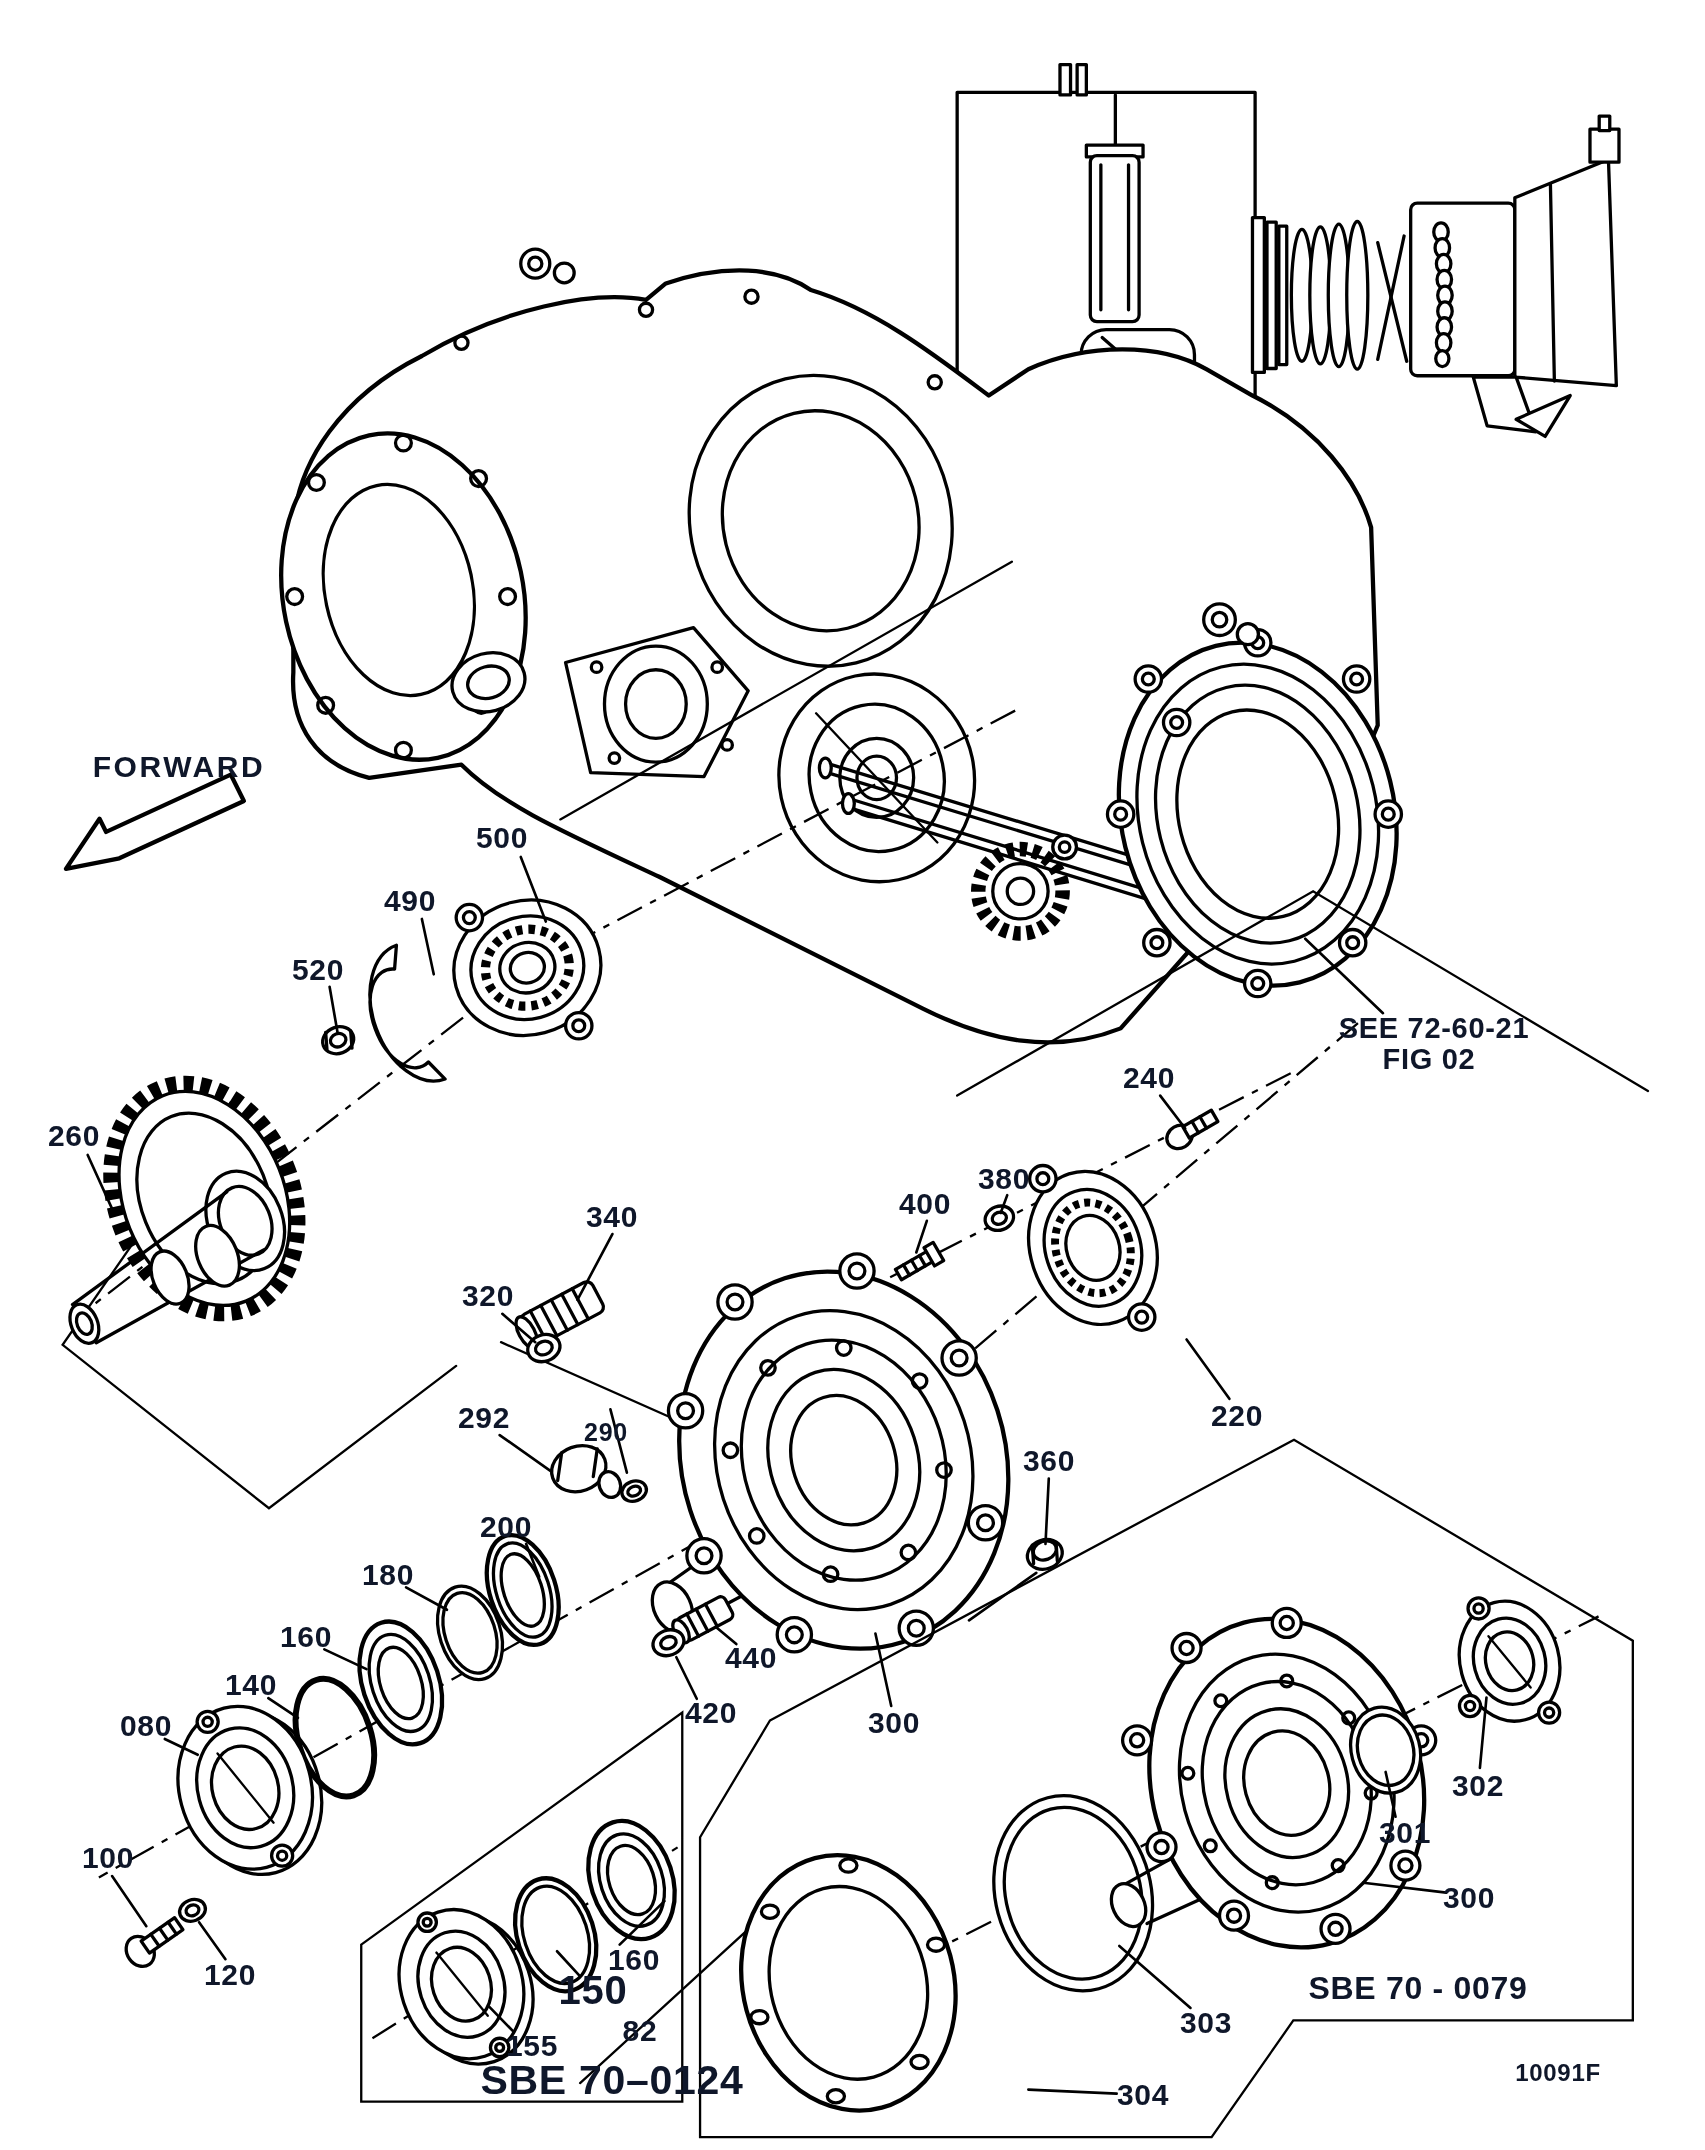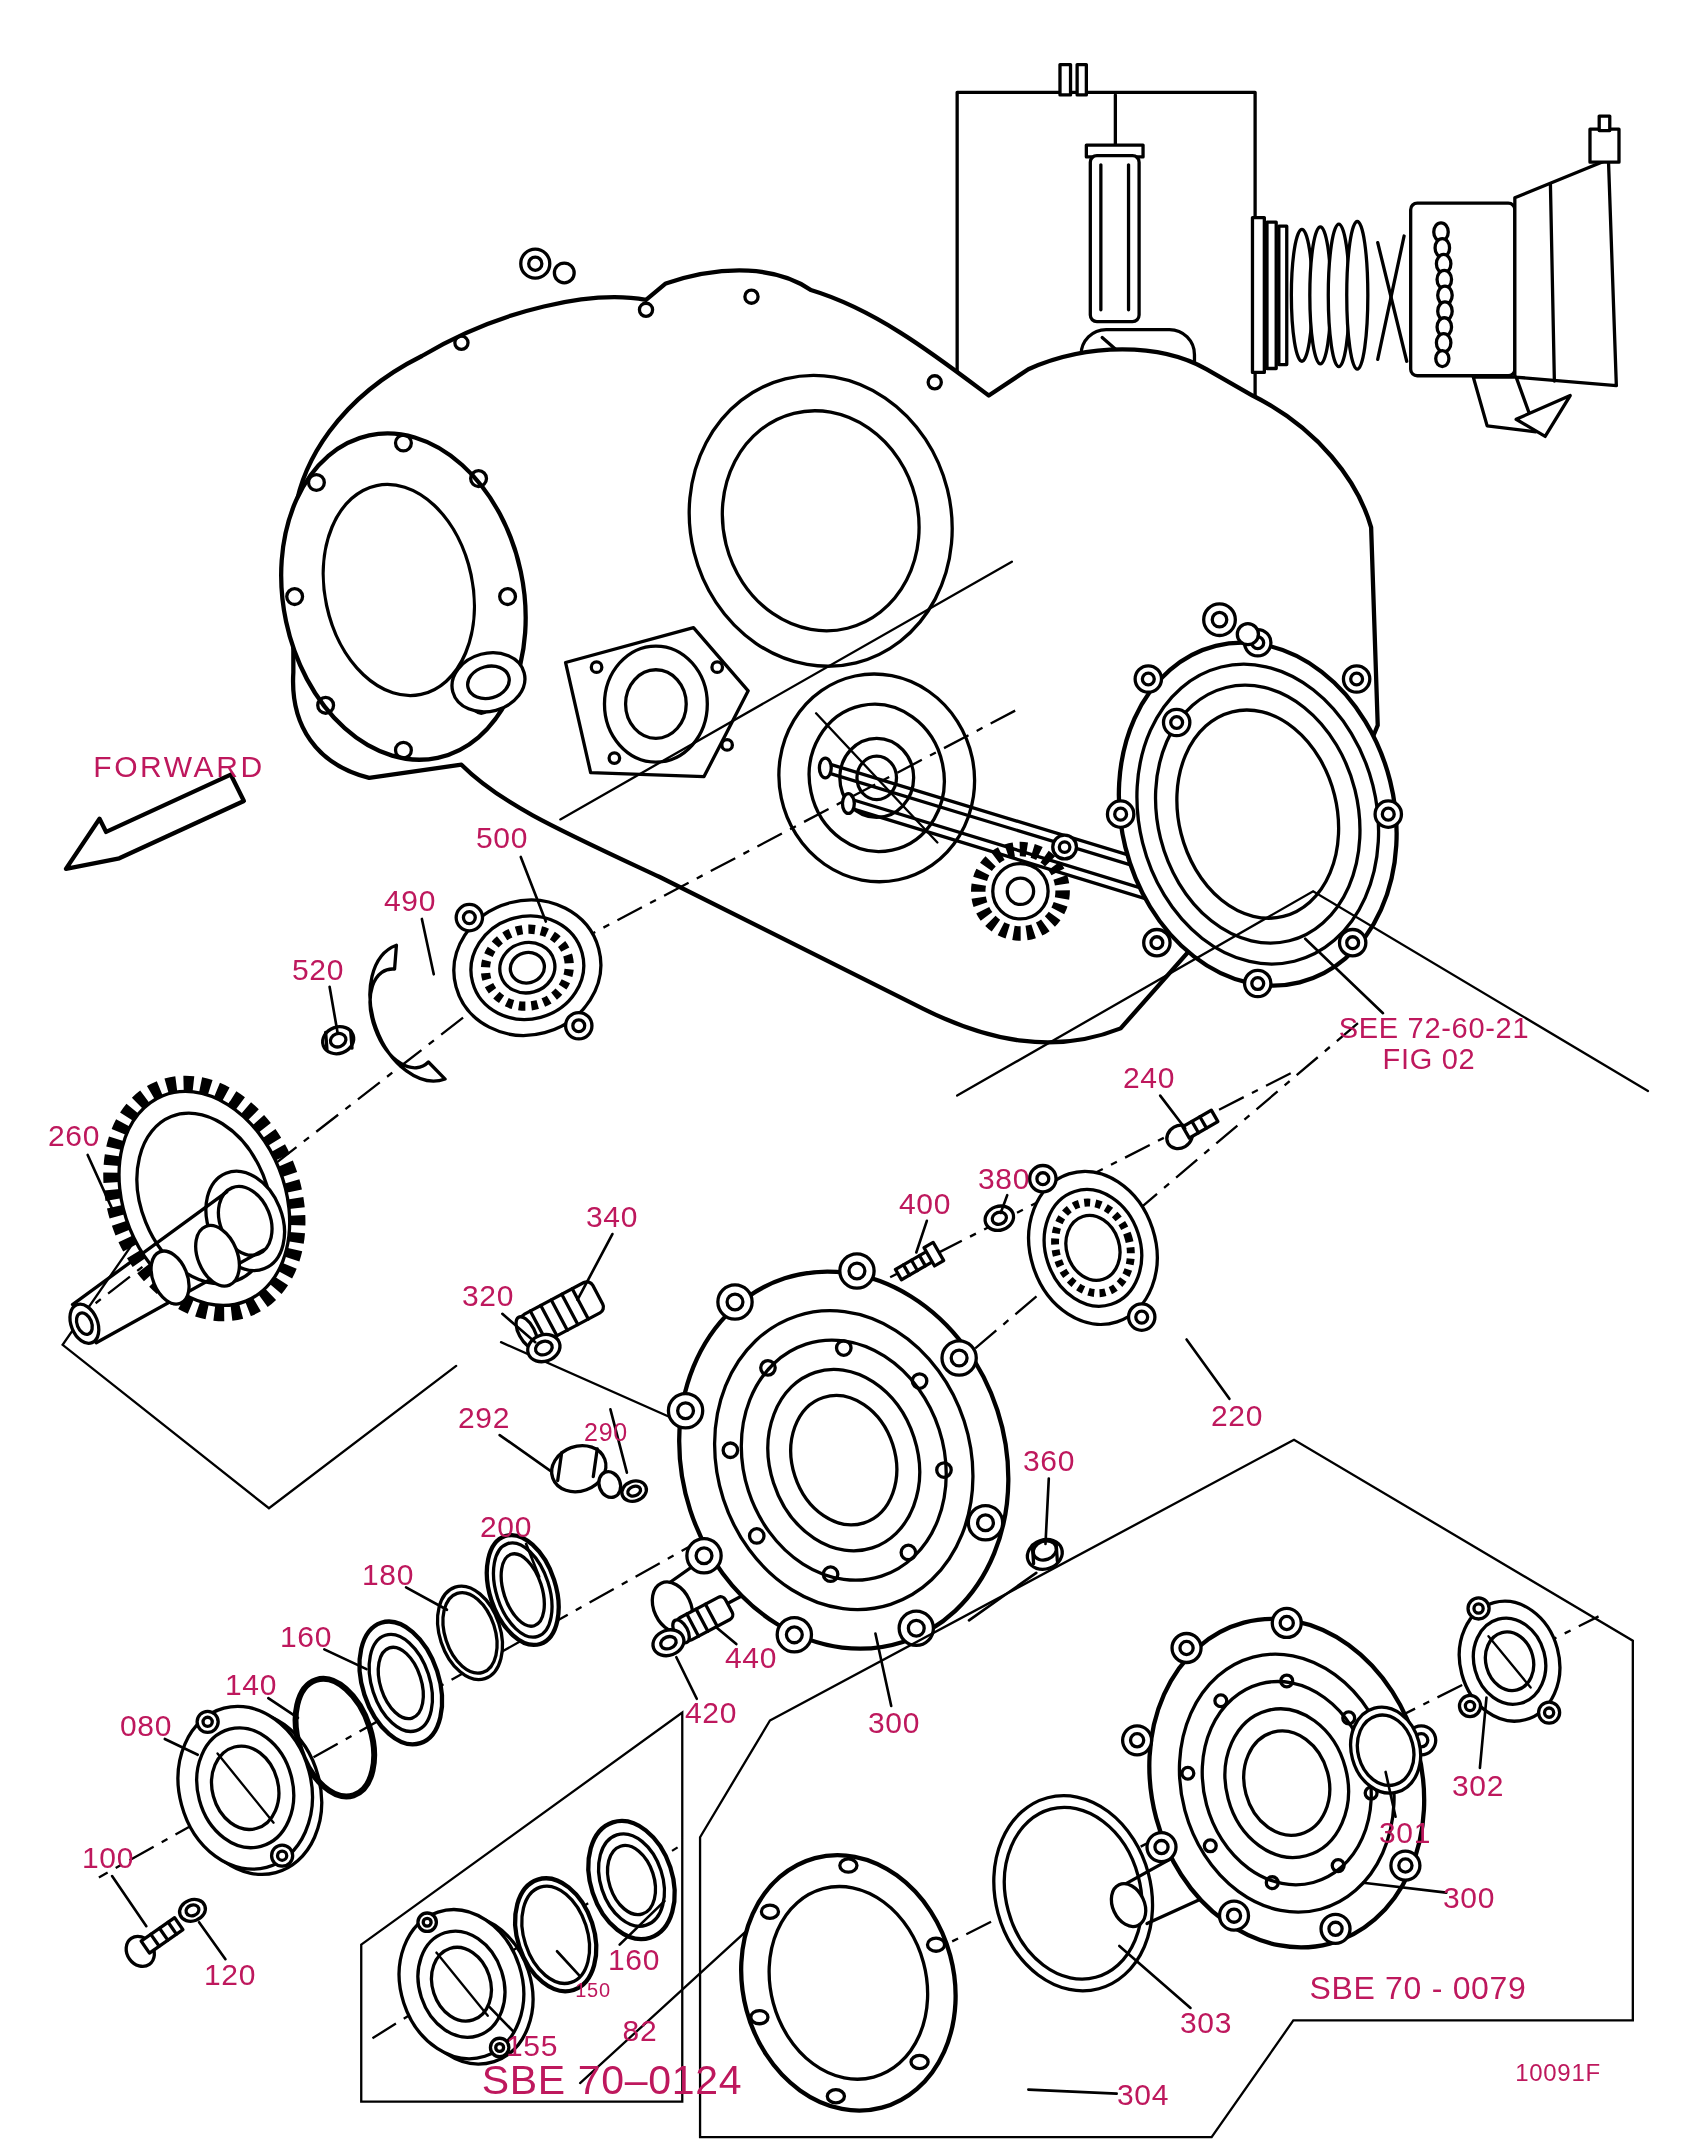--- a/index.html
+++ b/index.html
@@ -1,19 +1,19 @@
 <!DOCTYPE html>
 <html style="font-size:10.5px"><head>
 <meta charset="utf-8">
 <style>
   html,body{margin:0;padding:0;background:#fff;}
   .page{position:relative;width:1706px;height:2151px;background:#fff;overflow:hidden;
         font-family:"Liberation Sans",sans-serif;}
   .page svg{position:absolute;left:0;top:0;}
-  .callout{position:absolute;transform:translate(-50%,-50%);color:#be185d;font-weight:normal;
+  .callout{position:absolute;transform:translate(-50%,-50%);color:#0f172a;font-weight:bold;
            white-space:nowrap;letter-spacing:0.7px;line-height:1;}
   .callout.wide{letter-spacing:2.6px;}
   
   .ln{stroke:#000;fill:none;stroke-width:5;stroke-linecap:round;stroke-linejoin:round;}
   .fw{stroke:#000;fill:#fff;stroke-width:5;stroke-linejoin:round;}
   .fw6{stroke:#000;fill:#fff;stroke-width:6.5;stroke-linejoin:round;}
   .thin{stroke:#000;fill:none;stroke-width:3.5;stroke-linecap:round;}
   .lead{stroke:#000;fill:none;stroke-width:4;stroke-linecap:round;}
   .dash{stroke:#000;fill:none;stroke-width:3.5;stroke-dasharray:42 14 10 14;}
   .teeth{stroke:#000;fill:none;}
@@ -523,21 +523,21 @@
       <div class="callout" style="left: 146px; top: 1726px; font-size: 30px;">080</div>
       <div class="callout" style="left: 108px; top: 1858px; font-size: 30px;">100</div>
       <div class="callout" style="left: 230px; top: 1975px; font-size: 30px;">120</div>
       <div class="callout" style="left: 894px; top: 1723px; font-size: 30px;">300</div>
       <div class="callout" style="left: 1478px; top: 1786px; font-size: 30px;">302</div>
       <div class="callout" style="left: 1405px; top: 1833px; font-size: 30px;">301</div>
       <div class="callout" style="left: 1469px; top: 1898px; font-size: 30px;">300</div>
       <div class="callout" style="left: 1206px; top: 2023px; font-size: 30px;">303</div>
       <div class="callout" style="left: 1143px; top: 2095px; font-size: 30px;">304</div>
       <div class="callout" style="left: 532px; top: 2046px; font-size: 30px;">155</div>
-      <div class="callout" style="left: 593px; top: 1990px; font-size: 20px;">150</div>
+      <div class="callout" style="left: 593px; top: 1990px; font-size: 40px;">150</div>
       <div class="callout" style="left: 634px; top: 1960px; font-size: 30px;">160</div>
       <div class="callout" style="left: 640px; top: 2031px; font-size: 30px;">82</div>
       <div class="callout" style="left: 612px; top: 2080px; font-size: 41px;">SBE 70–0124</div>
       <div class="callout" style="left: 1418px; top: 1988px; font-size: 32px;">SBE 70 - 0079</div>
       <div class="callout" style="left: 1558px; top: 2073px; font-size: 24px;">10091F</div>
     </div>
 </div>
 
 
 </body></html>

